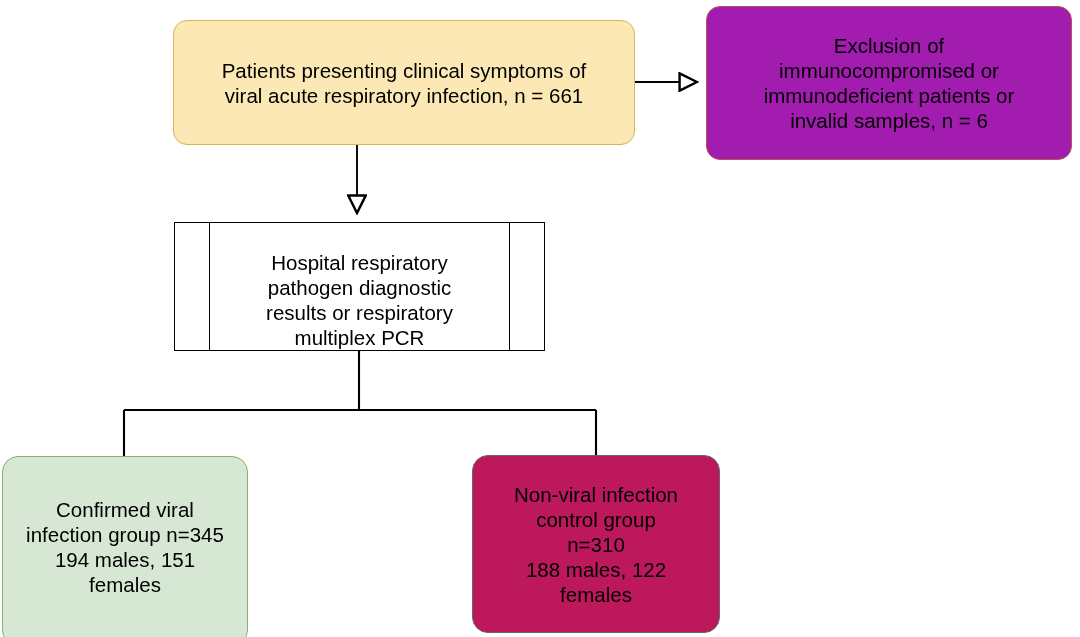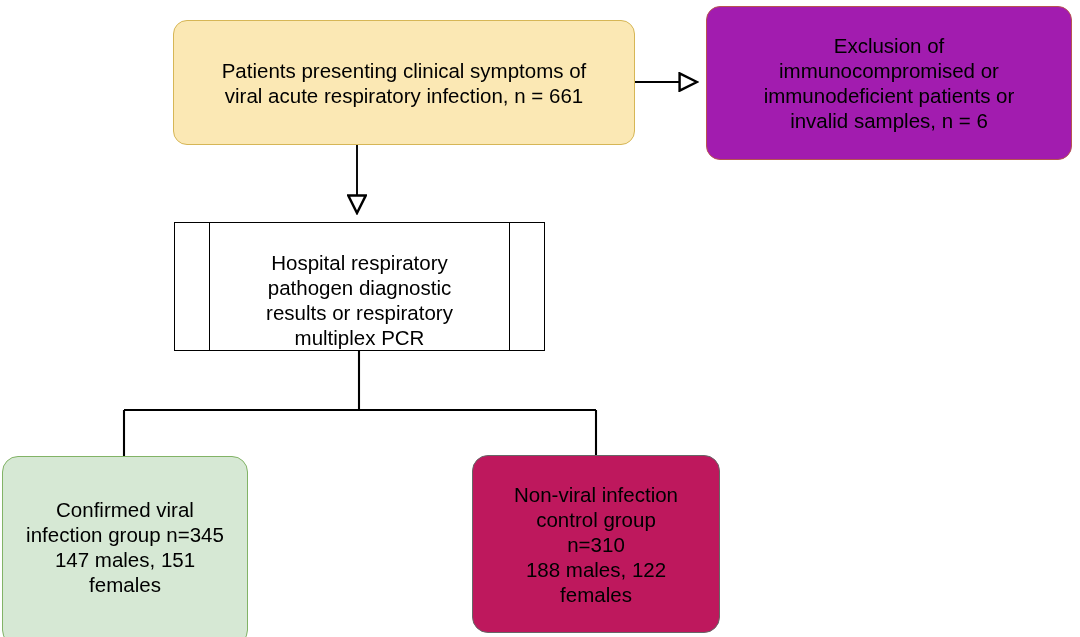--- a/index.html
+++ b/index.html
@@ -177,21 +177,21 @@
     <span class="subproc-bar right"></span>
     <span class="node-label">Hospital respiratory
 pathogen diagnostic
 results or respiratory
 multiplex PCR</span>
   </div>
 
   <div class="node" id="node-viral-group">
     <span class="node-label">Confirmed viral
 infection group n=345
-147 males, 151
+194 males, 151
 females</span>
   </div>
 
   <div class="node" id="node-control-group">
     <span class="node-label">Non-viral infection
 control group
 n=310
 188 males, 122
 females</span>
   </div>

